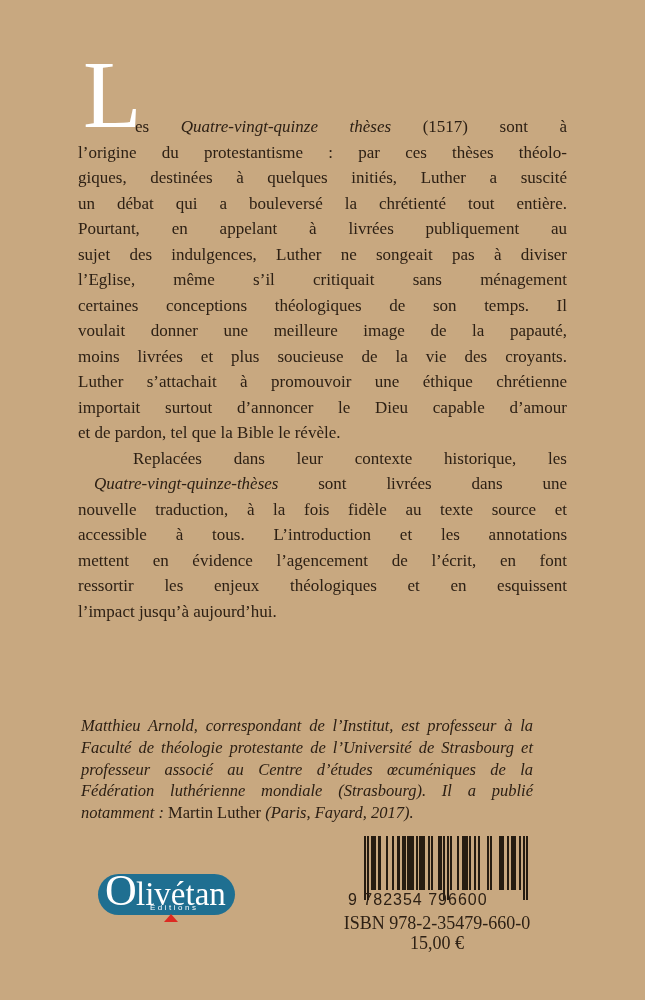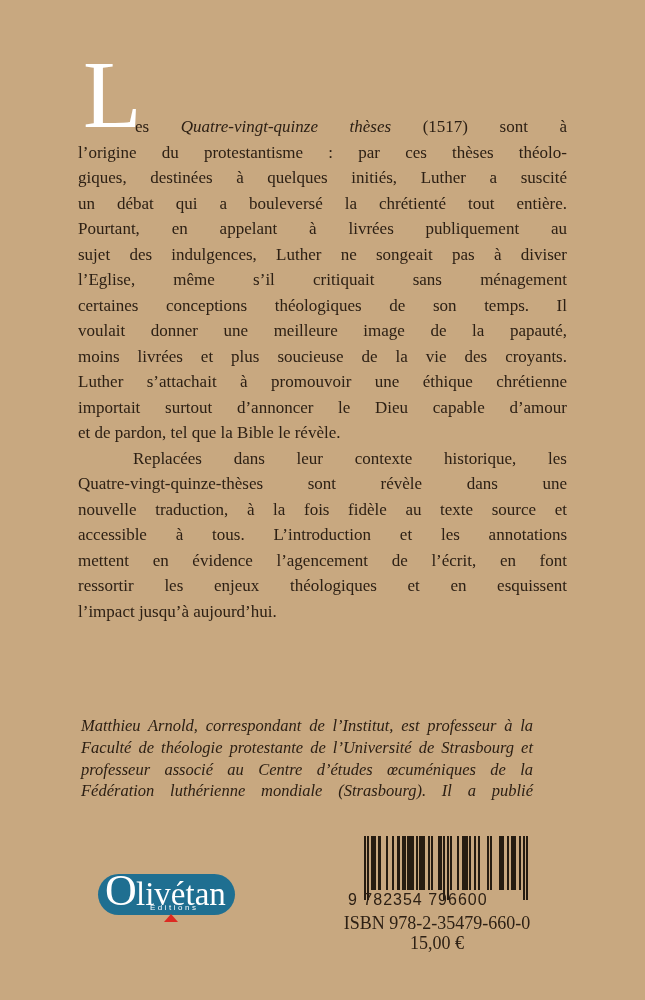--- a/index.html
+++ b/index.html
@@ -97,34 +97,35 @@
         <div class="jline"><span>l’Eglise, même s’il critiquait sans ménagement</span></div>
         <div class="jline"><span>certaines conceptions théologiques de son temps. Il</span></div>
         <div class="jline"><span>voulait donner une meilleure image de la papauté,</span></div>
         <div class="jline"><span>moins livrées et plus soucieuse de la vie des croyants.</span></div>
         <div class="jline"><span>Luther s’attachait à promouvoir une éthique chrétienne</span></div>
         <div class="jline"><span>importait surtout d’annoncer le Dieu capable d’amour</span></div>
         <div class="jline last"><span>et de pardon, tel que la Bible le révèle.</span></div>
       </div>
     <div class="para-2">
         <div class="jline"><span>Replacées dans leur contexte historique, les</span></div>
-        <div class="jline"><span style="">Quatre-vingt-quinze-thèses</span><span> sont révèle dans une</span></div>
+        <div class="jline"><span style="font-style: italic; margin-left: 16px;">Quatre-vingt-quinze-thèses</span><span> sont livrées dans une</span></div>
         <div class="jline"><span>nouvelle traduction, à la fois fidèle au texte source et</span></div>
         <div class="jline"><span>accessible à tous. L’introduction et les annotations</span></div>
         <div class="jline"><span>mettent en évidence l’agencement de l’écrit, en font</span></div>
         <div class="jline"><span>ressortir les enjeux théologiques et en esquissent</span></div>
         <div class="jline last"><span>l’impact jusqu’à aujourd’hui.</span></div>
       </div>
   </div>
 
   <div class="author-bio">
       <div class="jline"><span>Matthieu Arnold, correspondant de l’Institut, est professeur à la</span></div>
       <div class="jline"><span>Faculté de théologie protestante de l’Université de Strasbourg et</span></div>
       <div class="jline"><span>professeur associé au Centre d’études œcuméniques de la</span></div>
       <div class="jline"><span>Fédération luthérienne mondiale (Strasbourg). Il a publié</span></div>
+      <div class="jline last"><span>notamment : </span><span style="font-style: normal;">Martin Luther</span><span> (Paris, Fayard, 2017).</span></div>
     </div>
 
   <div class="logo-pill" style="background: rgb(31, 111, 145);">
     <span class="logo-o">O</span>
     <span class="logo-rest">livétan</span>
     <span class="logo-sub">Éditions</span>
     <span class="logo-triangle" style="border-bottom-color: rgb(221, 42, 33);"></span>
   </div>
 
   <div class="barcode-bars">

